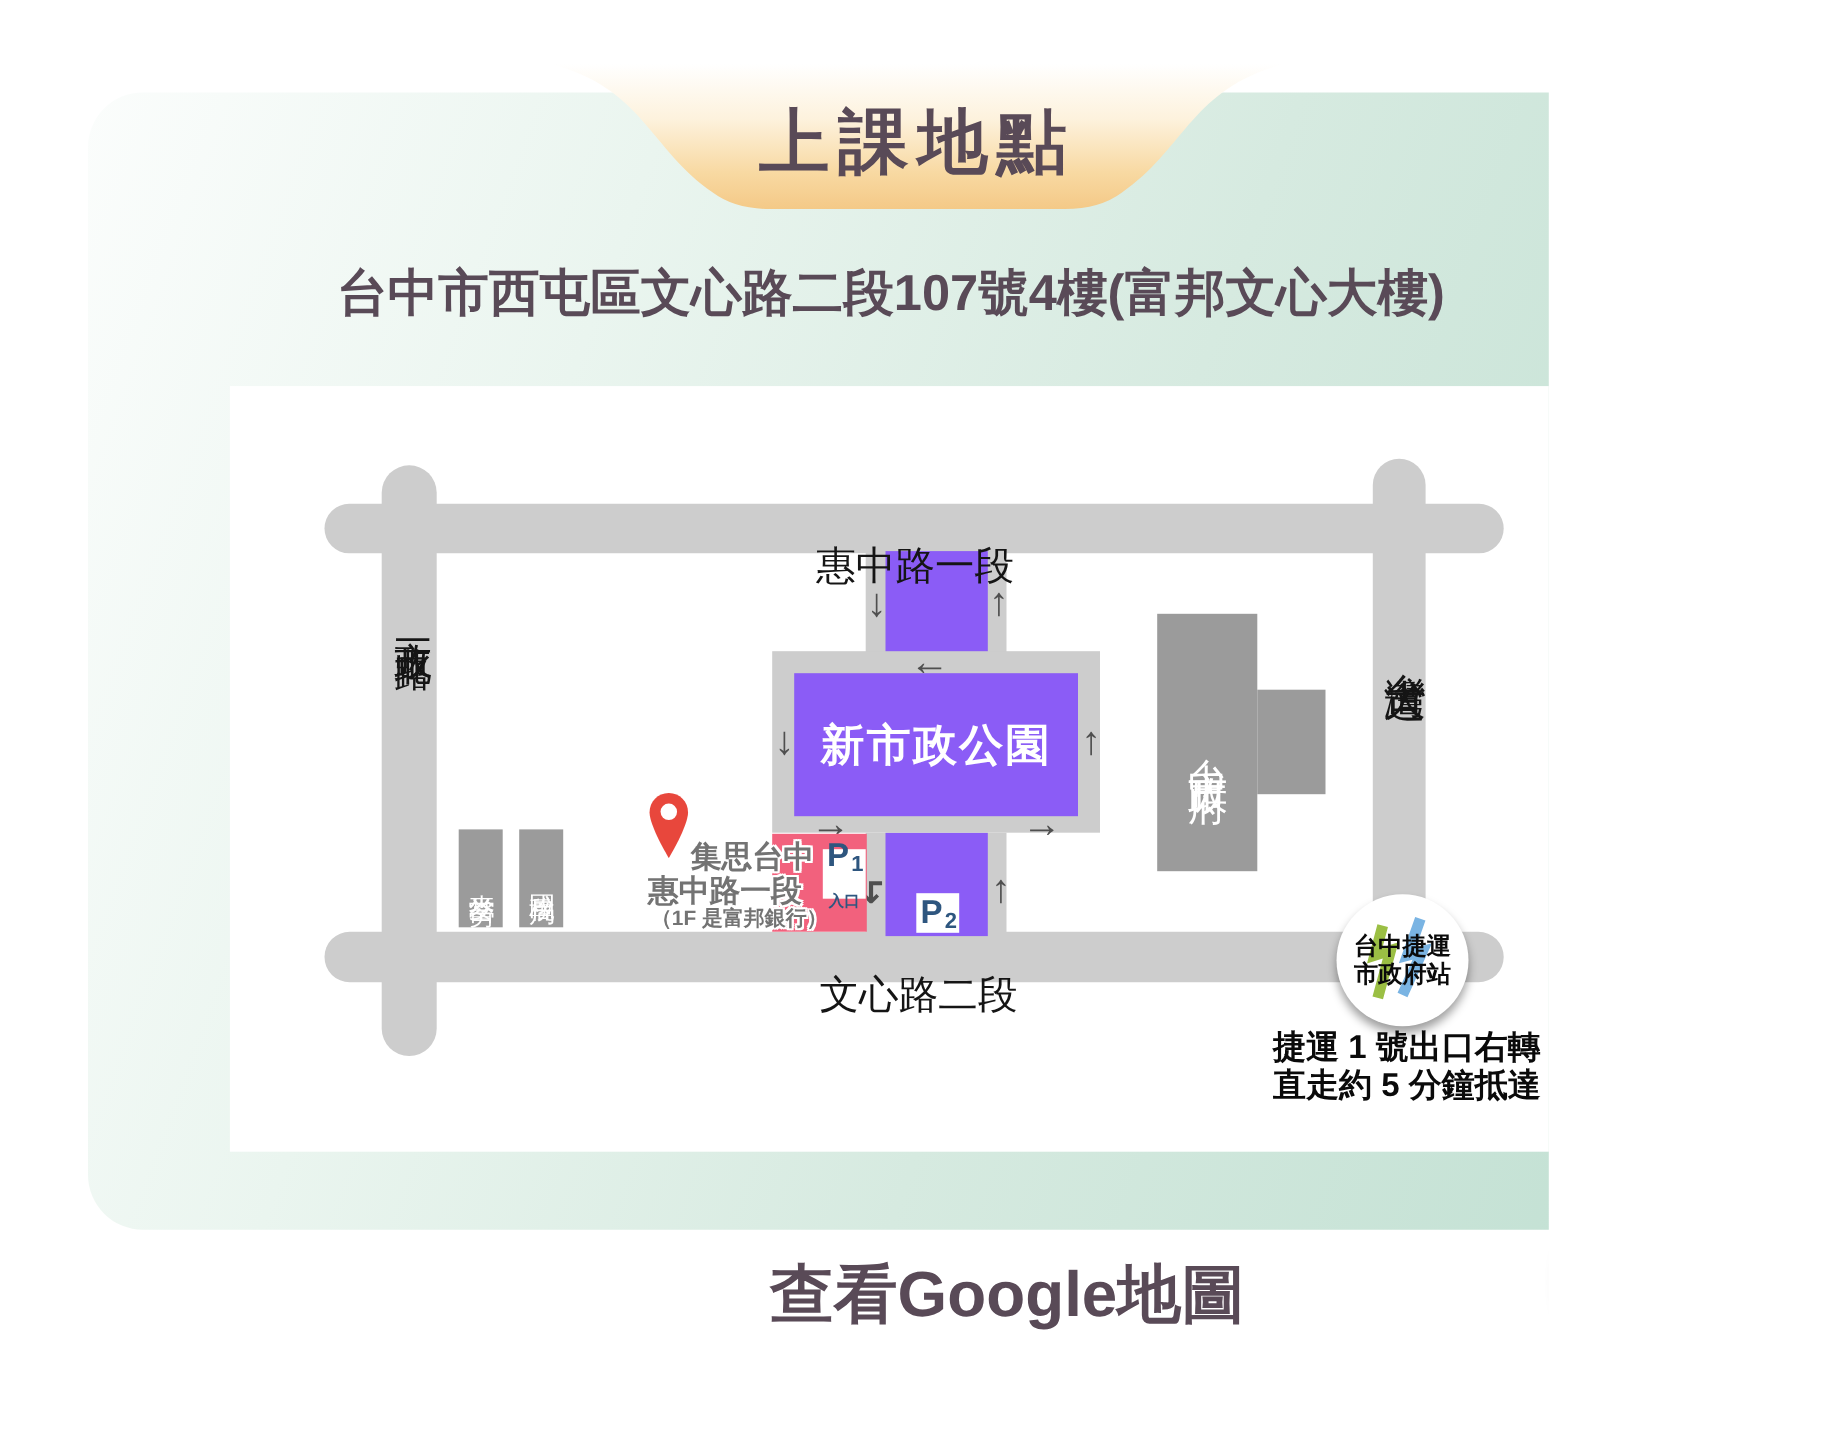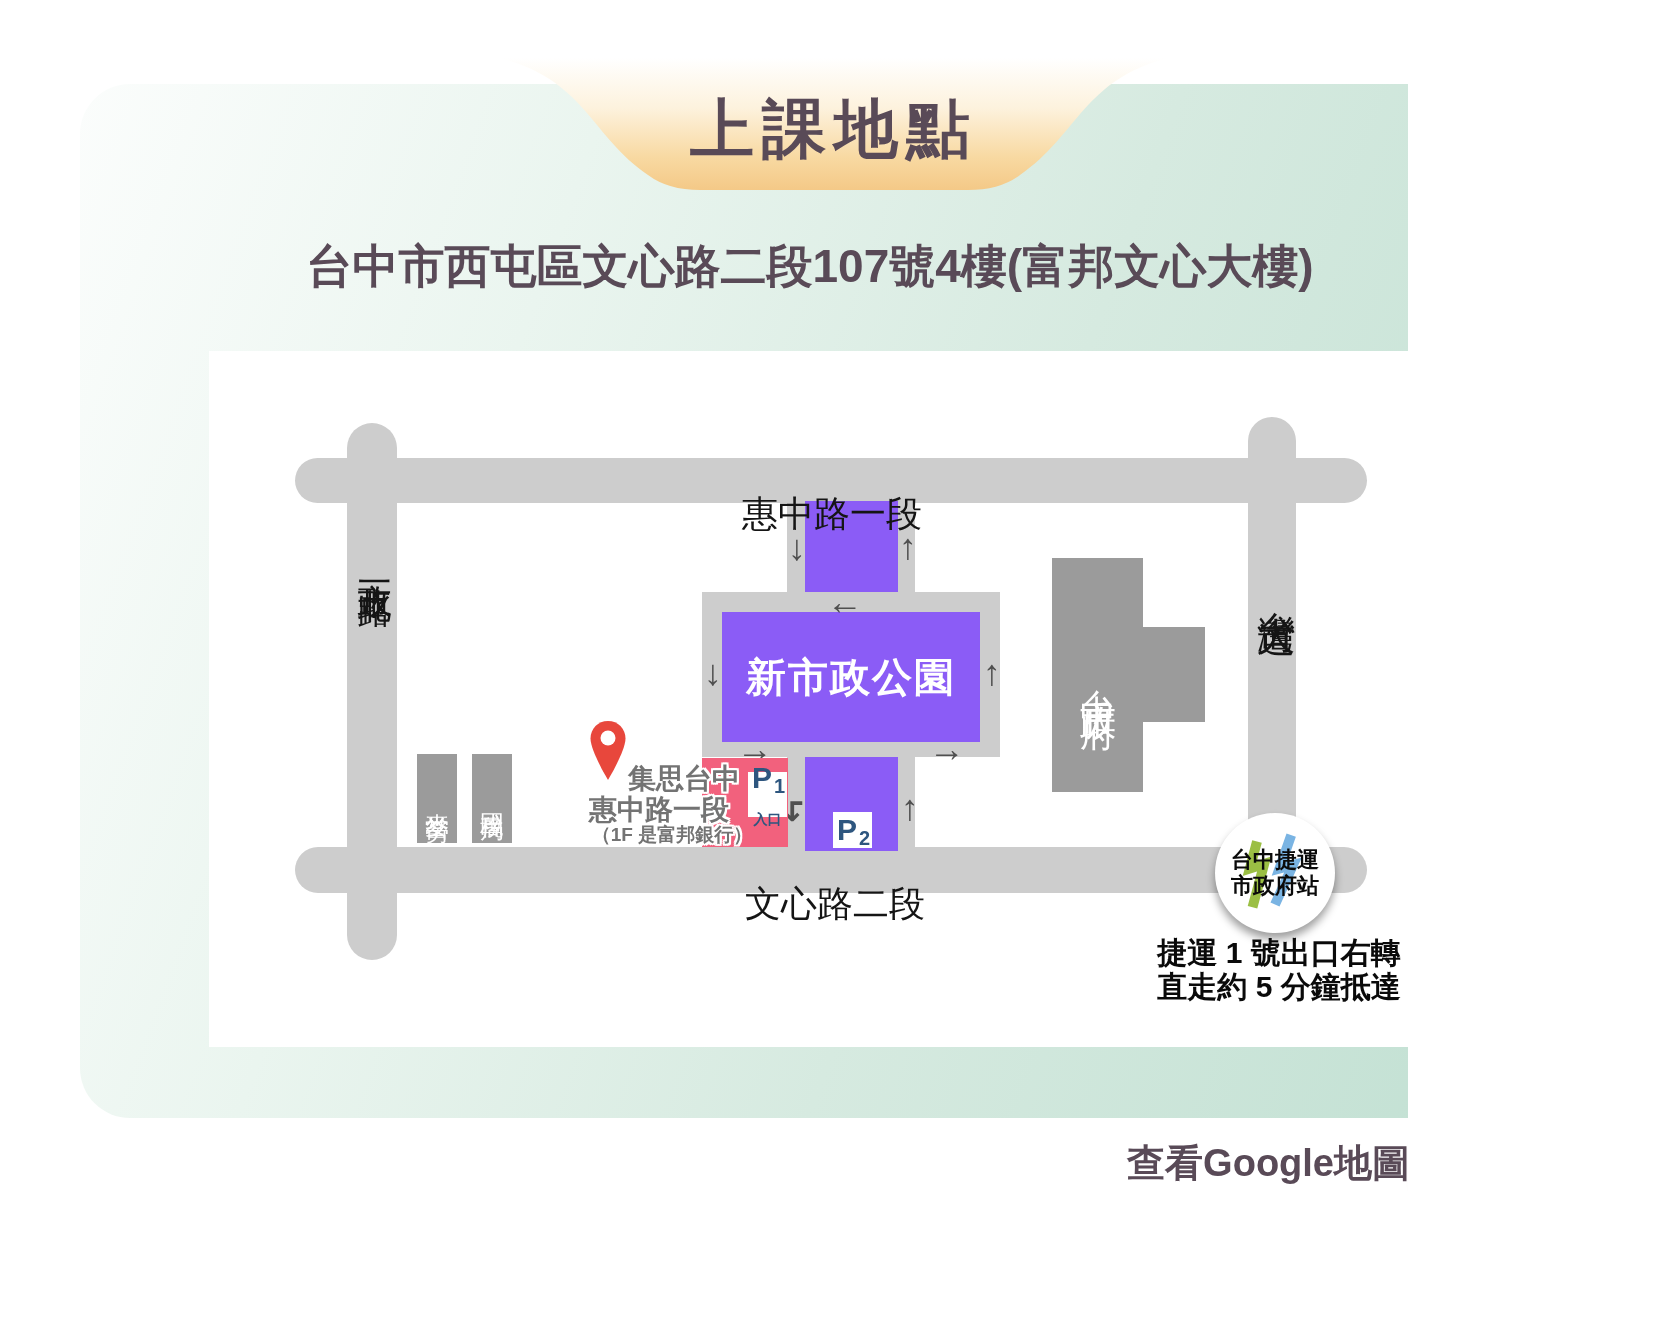--- a/index.html
+++ b/index.html
@@ -34,22 +34,22 @@
   .pentry{font-size:14px;font-weight:700;margin-top:19px;}
   .venue-text{position:absolute;color:#737373;font-weight:900;white-space:nowrap;transform:translateX(-50%);
     text-shadow:-2px -2px 0 #fff,2px -2px 0 #fff,-2px 2px 0 #fff,2px 2px 0 #fff,0 -2px 0 #fff,0 2px 0 #fff,-2px 0 0 #fff,2px 0 0 #fff;}
   .mrt-circle{position:absolute;left:1006px;top:462px;width:120px;height:120px;border-radius:50%;
     background:#ffffff;box-shadow:0 6px 9px rgba(0,0,0,0.38);display:flex;align-items:center;justify-content:center;}
   .mrt-text{position:relative;z-index:2;text-align:center;font-size:22px;line-height:26px;font-weight:900;color:#0a0a0a;}
   .mrt-logo{position:absolute;left:15px;top:10px;z-index:1;}
   .directions{position:absolute;left:920px;top:585px;width:300px;text-align:center;
     font-size:30px;line-height:34px;font-weight:700;color:#0a0a0a;}
   
-  .google-label{left:700px;top:1138px;width:710px;text-align:right;
-    font-size:38px;font-weight:700;color:#594a57;}
+  .google-label{left:700px;top:1138px;width:710px;
+    font-size:58px;font-weight:700;color:#594a57;}
   .google-btn{left:1415px;top:1060px;width:194px;height:194px;border-radius:50%;cursor:pointer;
     background:conic-gradient(from 0deg,#25c5e8 0deg,#3fdfb2 55deg,#7ed94c 100deg,#d6de2f 140deg,#efe22a 175deg,#f2ecc9 205deg,#d8d2ea 235deg,#4aa8e0 285deg,#28b5e6 330deg,#25c5e8 360deg);
     box-shadow:7px 9px 16px rgba(0,0,0,0.42);display:flex;align-items:center;justify-content:center;}
 </style>
 </head>
 <body>
 
 <div id="page">
 
   <div class="abs mint-panel"></div>

